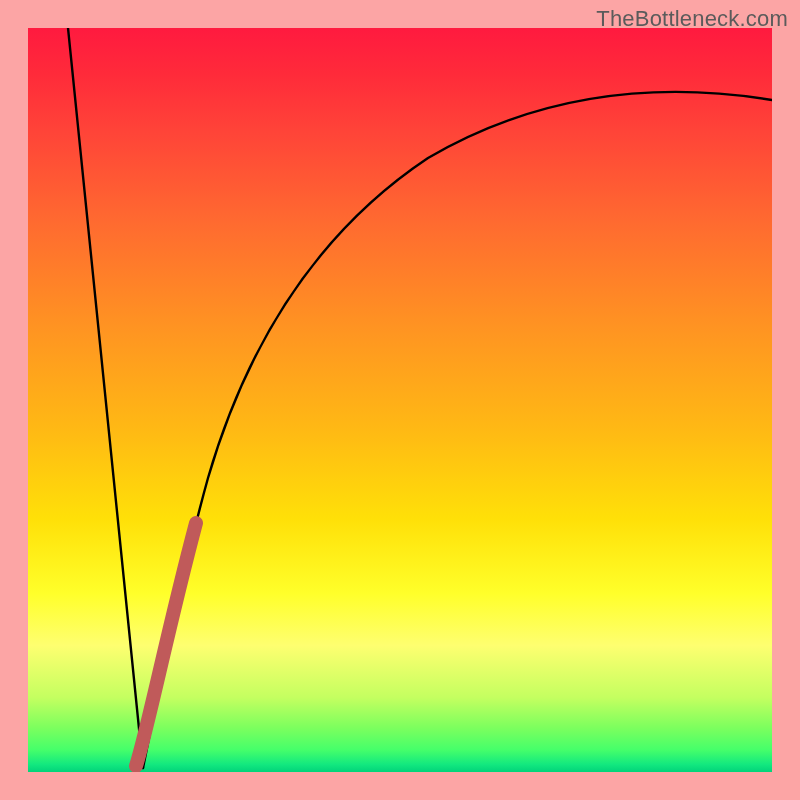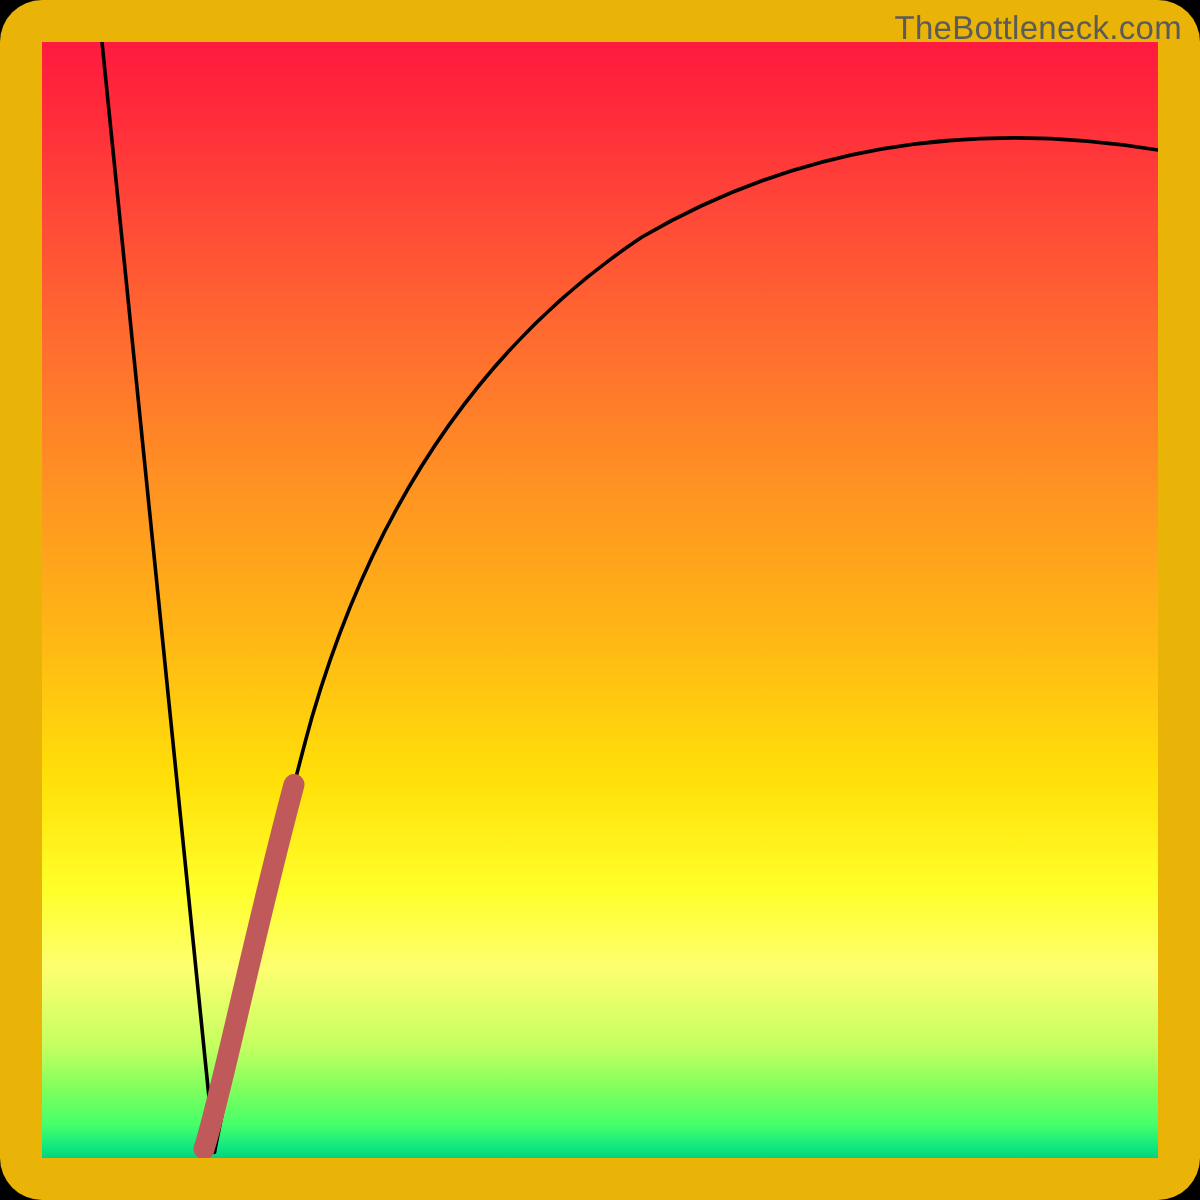--- a/index.html
+++ b/index.html
@@ -8,22 +8,21 @@
     width: 800px;
     height: 800px;
     overflow: hidden;
     background: #000;
     font-family: Arial, Helvetica, sans-serif;
   }
   .frame {
     position: relative;
     width: 800px;
     height: 800px;
-    background: #eab308;
-    border-radius: 28px;
+    background: #fca5a5;
   }
   .plot-area {
     position: absolute;
     left: 28px;
     top: 28px;
     width: 744px;
     height: 744px;
     background: linear-gradient(to bottom,
       #ff1a3f 0%,
       #ff2a3a 6%,

